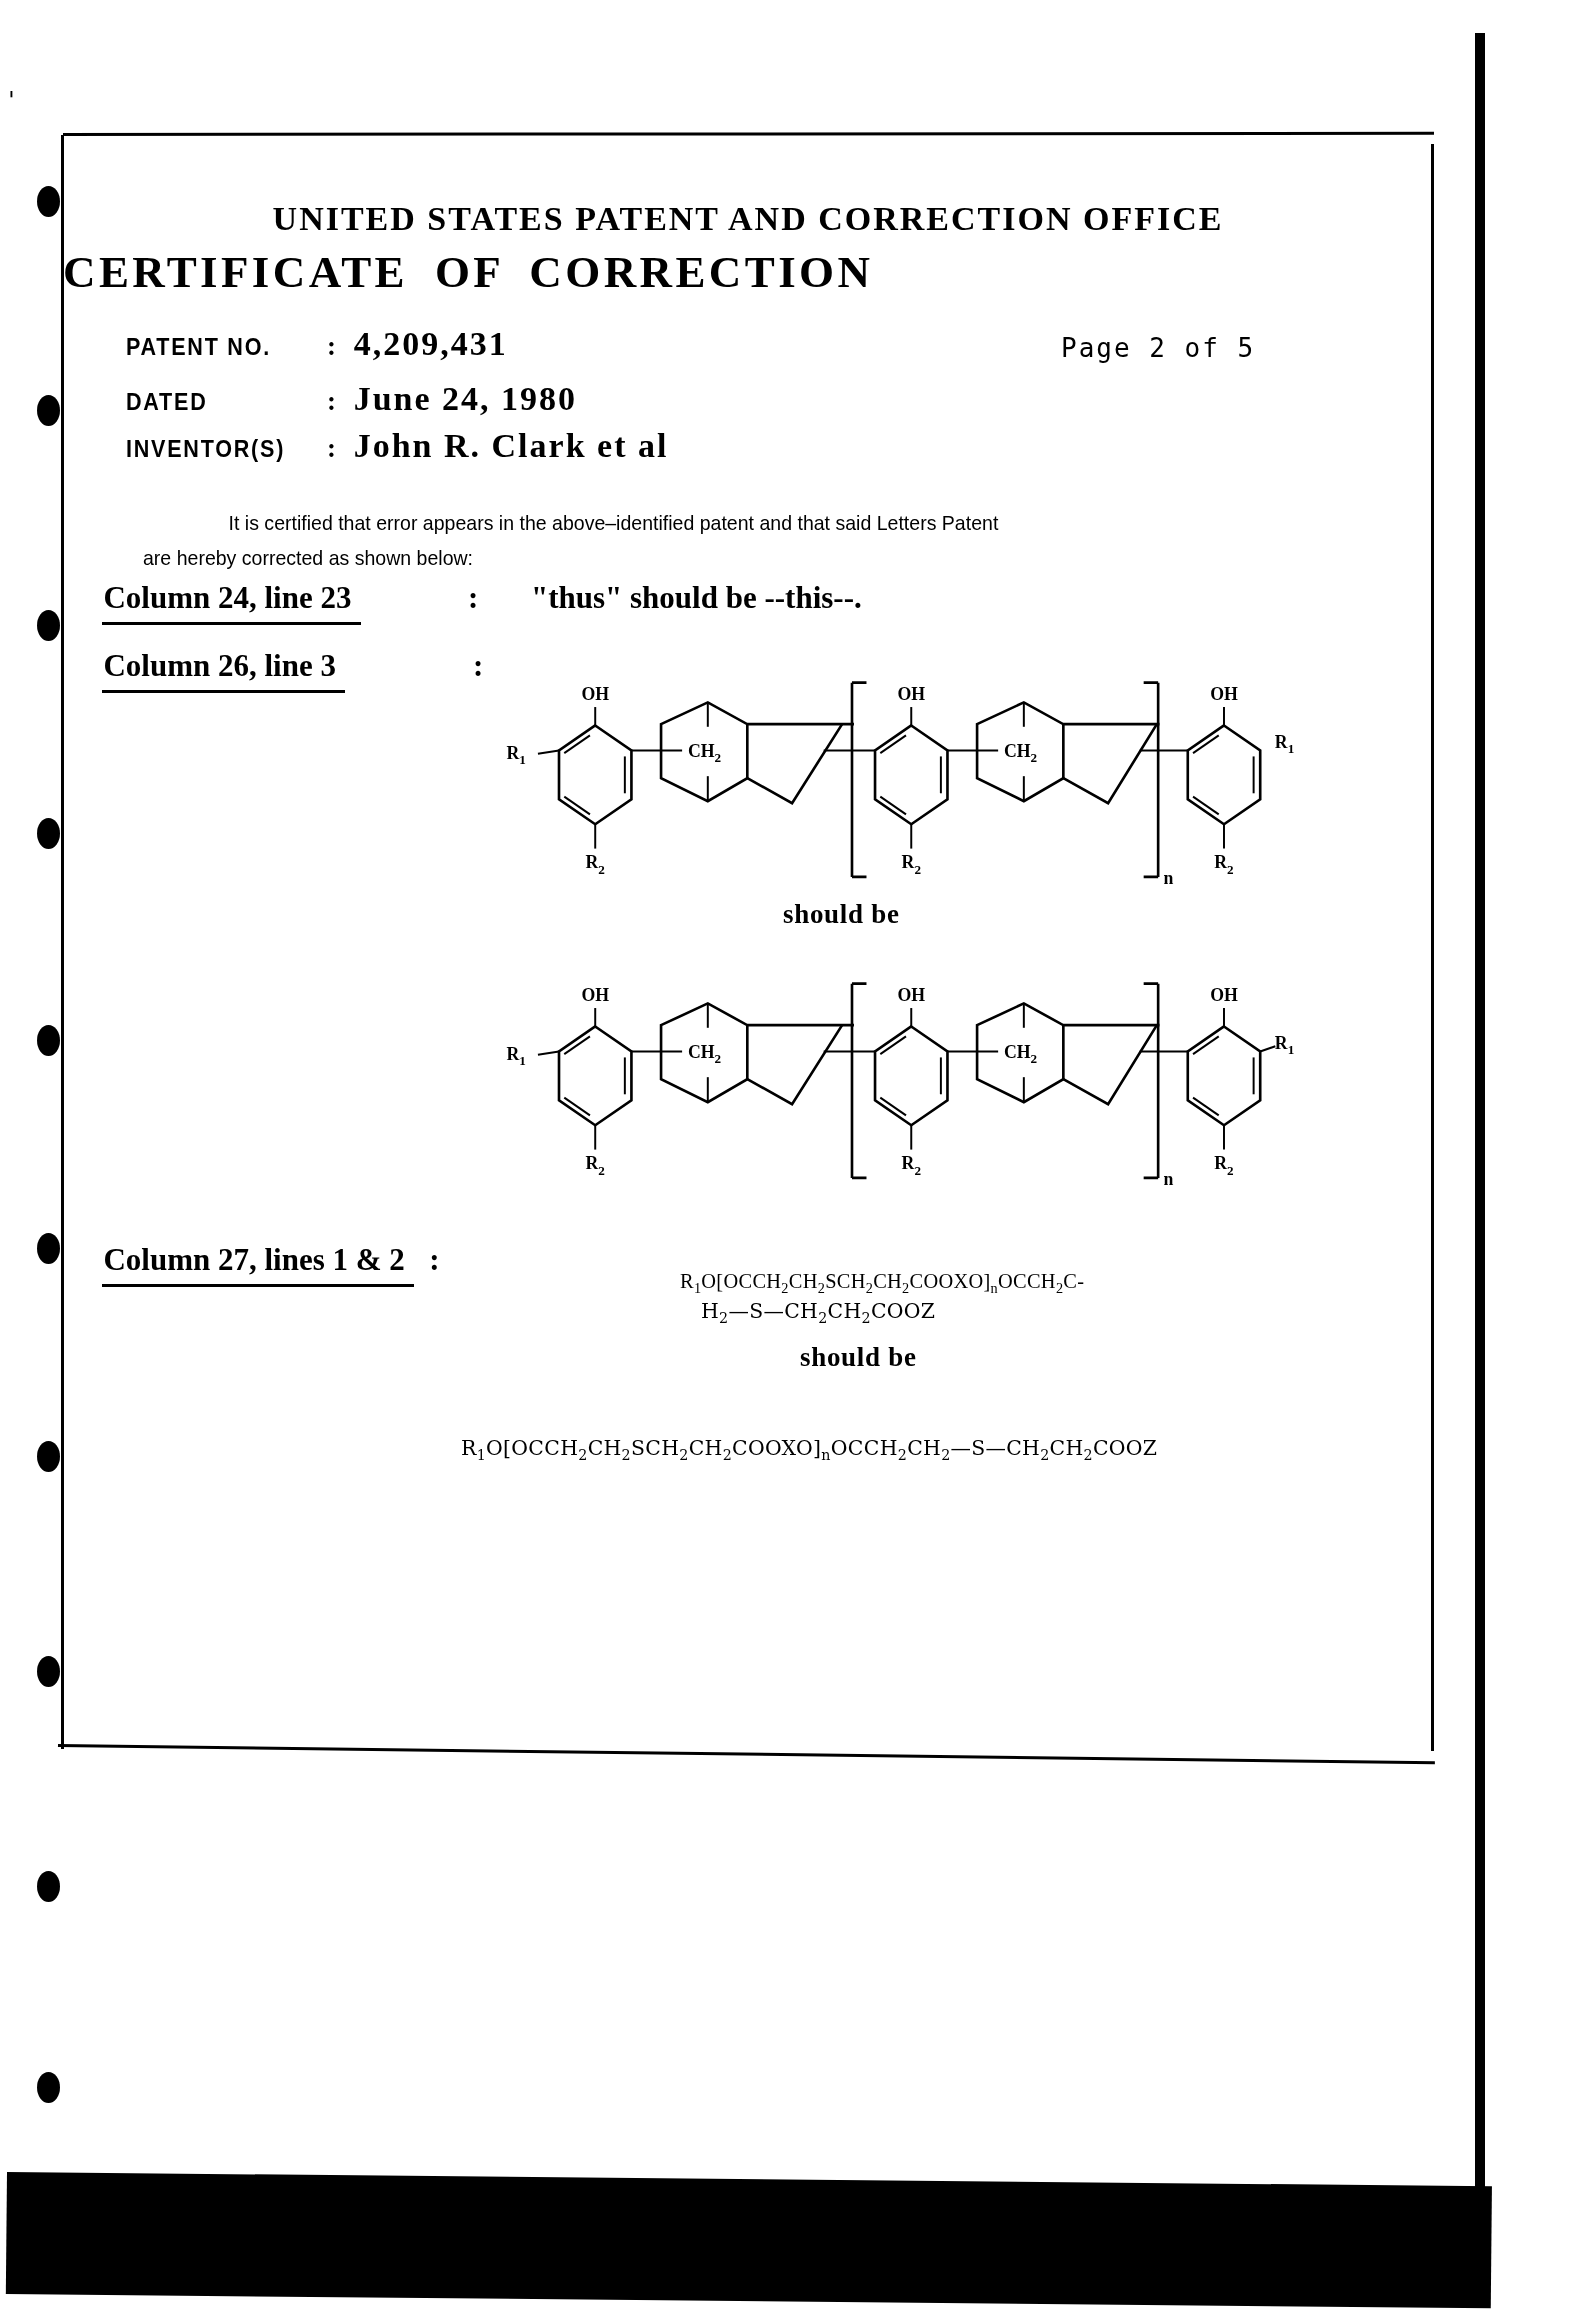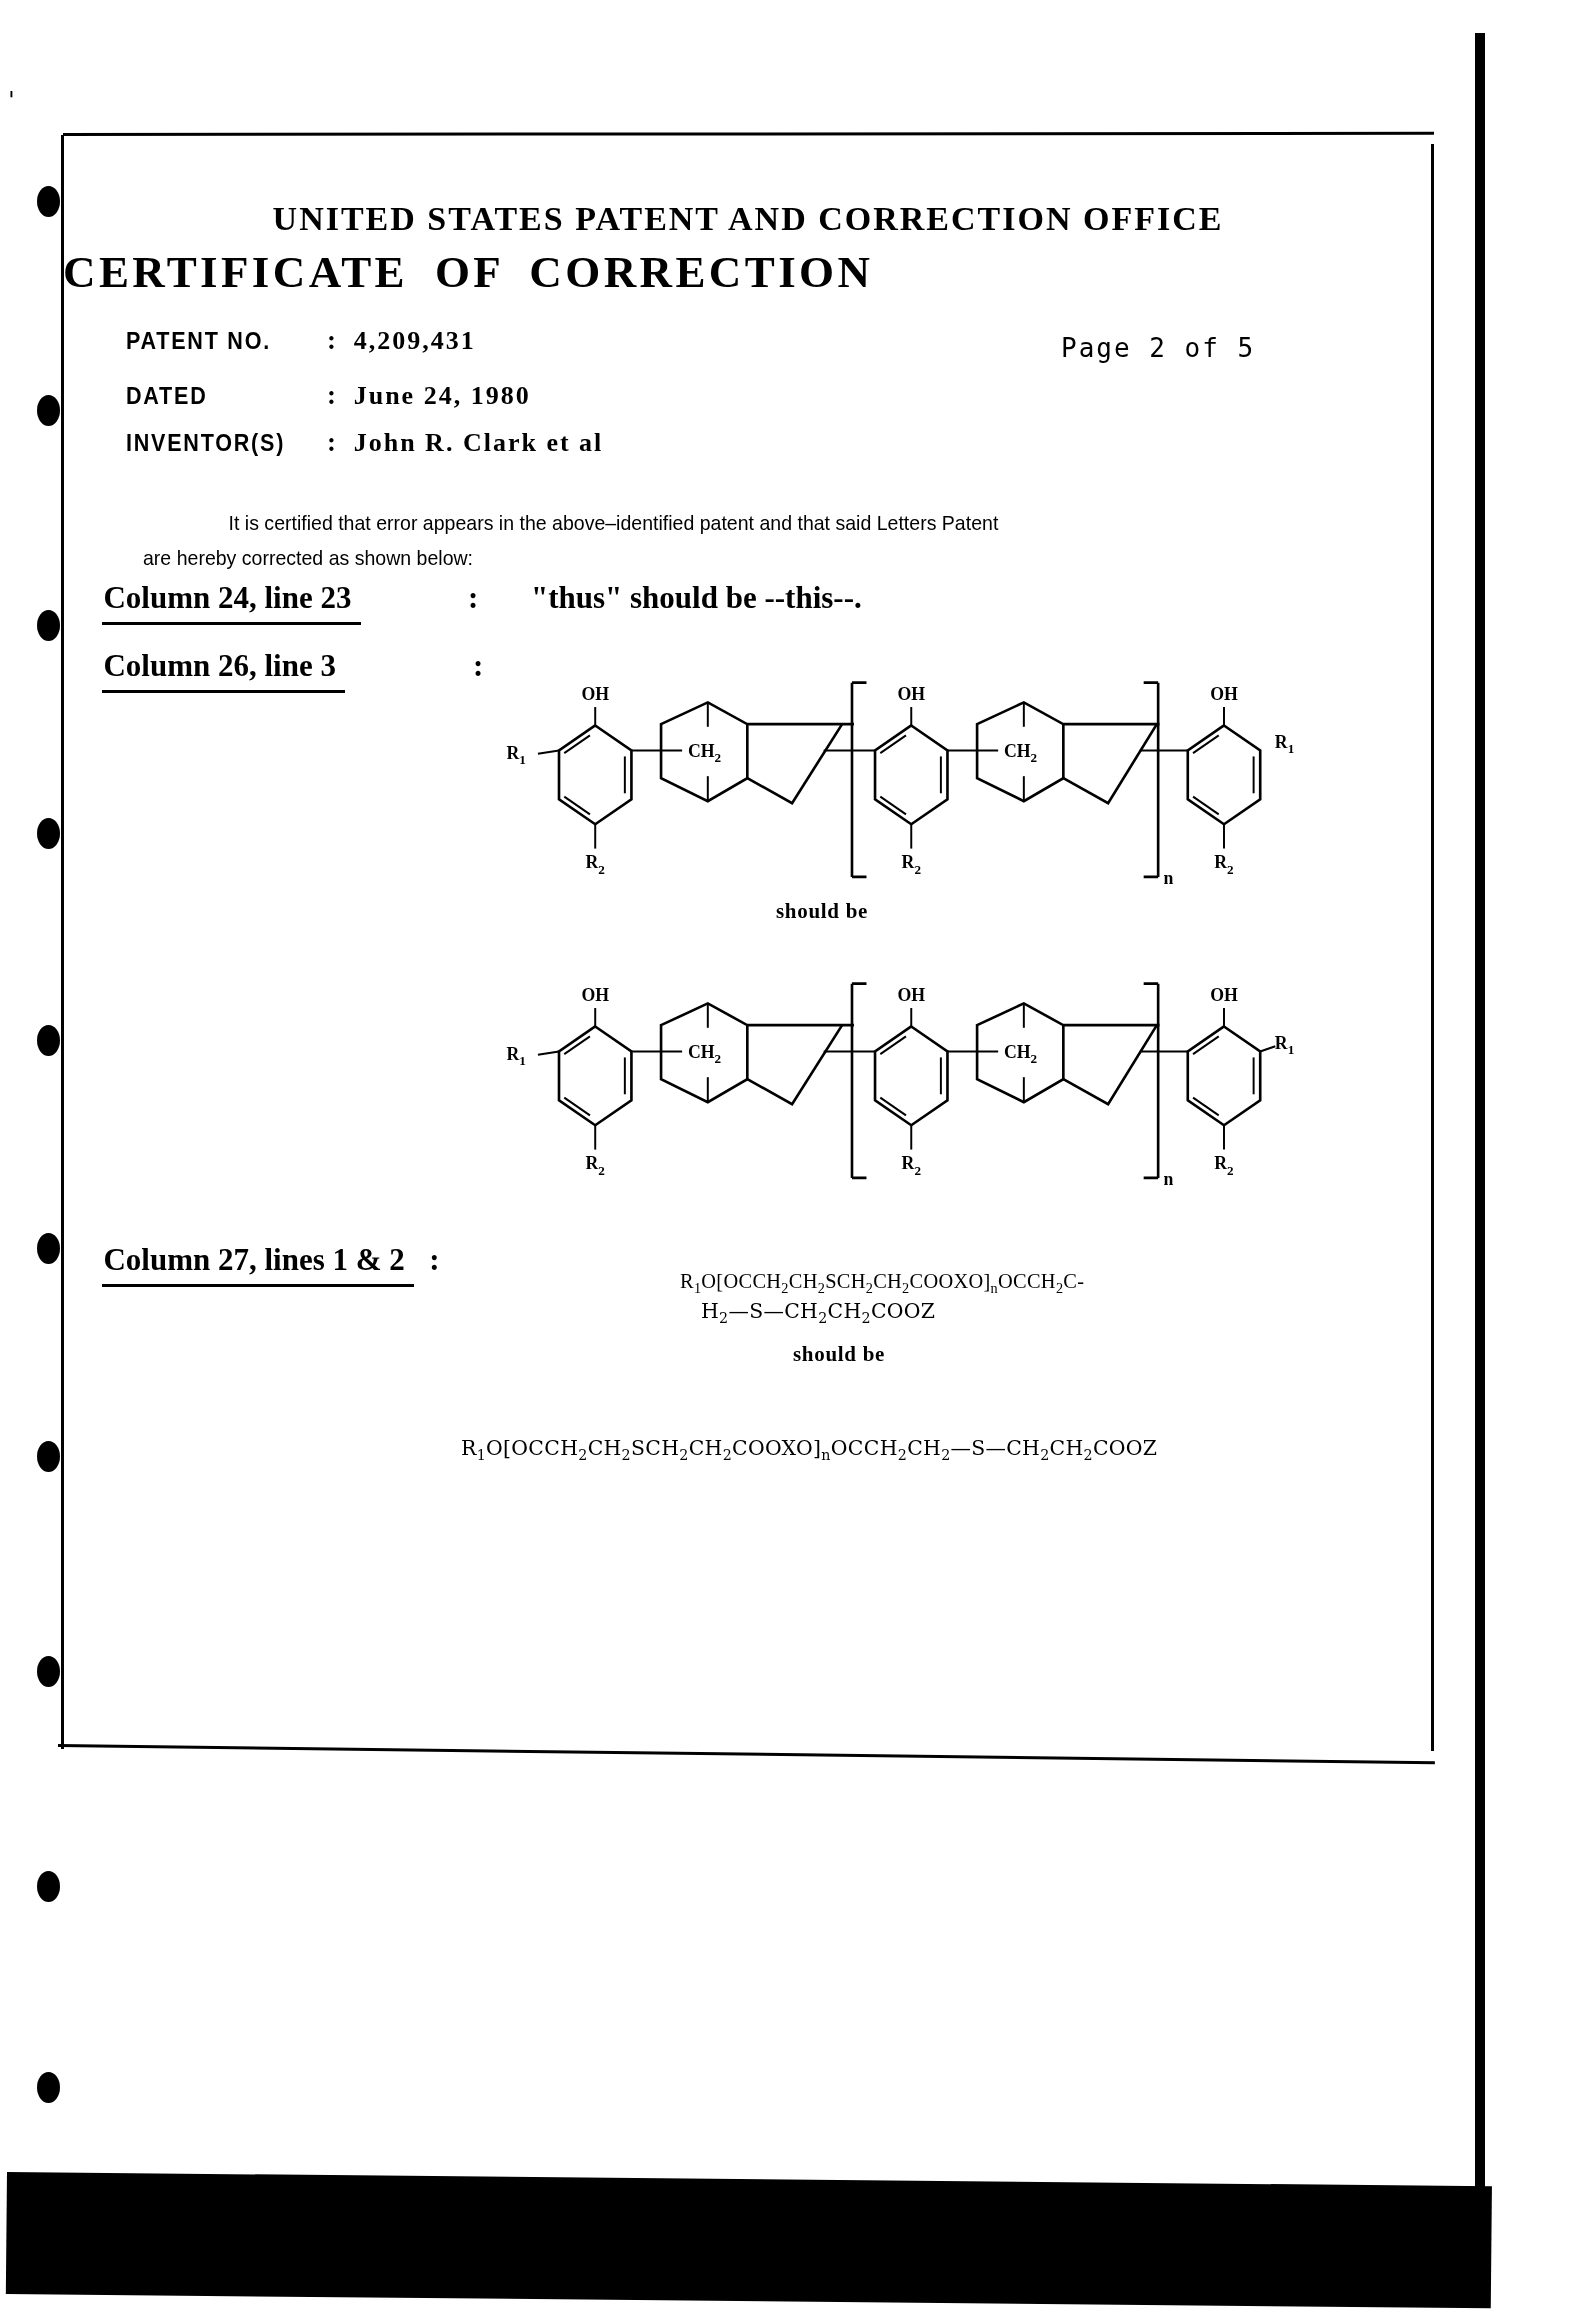--- a/index.html
+++ b/index.html
@@ -22,21 +22,21 @@
   .frame-bottom{left:58px;top:1744px;width:1377px;height:2.7px;background:#000;transform:rotate(0.72deg);transform-origin:left top;}
 
   
   .office-title{left:63px;top:200px;width:1370px;text-align:center;font-size:34px;font-weight:700;letter-spacing:2px;}
   .cert-title{left:63px;top:246px;width:1370px;font-size:45px;font-weight:700;letter-spacing:3.4px;word-spacing:12.2px;}
 
   
   .meta-row{left:126px;white-space:nowrap;}
   .meta-row .lbl{display:inline-block;width:201px;font-family:"Liberation Sans",sans-serif;font-size:24.5px;font-weight:700;letter-spacing:2px;transform:scaleX(.88);transform-origin:left bottom;}
   .meta-row .colon{display:inline-block;font-size:27px;font-weight:700;margin-right:17.7px;}
-  .meta-row .val{font-size:26px;font-weight:700;letter-spacing:2px;}
+  .meta-row .val{font-size:34px;font-weight:700;letter-spacing:2px;}
   .row-patent{top:325px;}
   .row-dated{top:380px;}
   .row-inventors{top:427px;}
   .page-indicator{left:1061px;top:333px;font-family:"DejaVu Sans Mono",monospace;font-size:26px;letter-spacing:2px;}
 
   
   .certification{left:143px;top:484px;width:1157px;font-family:"Liberation Sans",sans-serif;font-size:21px;line-height:35px;letter-spacing:0px;transform:scaleX(.93);transform-origin:left top;text-indent:92px;}
 
   
   .corr-row{white-space:nowrap;font-size:31px;font-weight:700;}
@@ -52,21 +52,21 @@
   .corr-3 .colon{position:static;margin-left:15px;}
 
   
   .struct{width:823px;height:223px;}
   .struct-original{left:480px;top:665px;}
   .struct-corrected{left:480px;top:966px;}
   .struct svg{width:100%;height:100%;display:block;}
   .struct-original .r1-right-bond{display:none;}
   .struct text{font-family:"Liberation Serif",serif;font-size:27px;fill:#000;font-weight:600;}
 
-  .should-be{font-size:21px;font-weight:700;letter-spacing:0.7px;}
+  .should-be{font-size:27px;font-weight:700;letter-spacing:0.7px;margin-left:7px;}
   .should-be-1{left:776px;top:899px;}
   .should-be-2{left:793px;top:1342px;}
 
   
   .formula{font-family:"DejaVu Serif",serif;font-size:20.4px;letter-spacing:0.3px;white-space:nowrap;}
   .formula sub{font-size:70%;line-height:0;}
   .formula-orig-1{left:680px;top:1270px;font-family:Liberation Serif, serif;}
   .formula-orig-2{left:701px;top:1299px;}
   .formula-corrected{left:461px;top:1436px;}
 </style>

